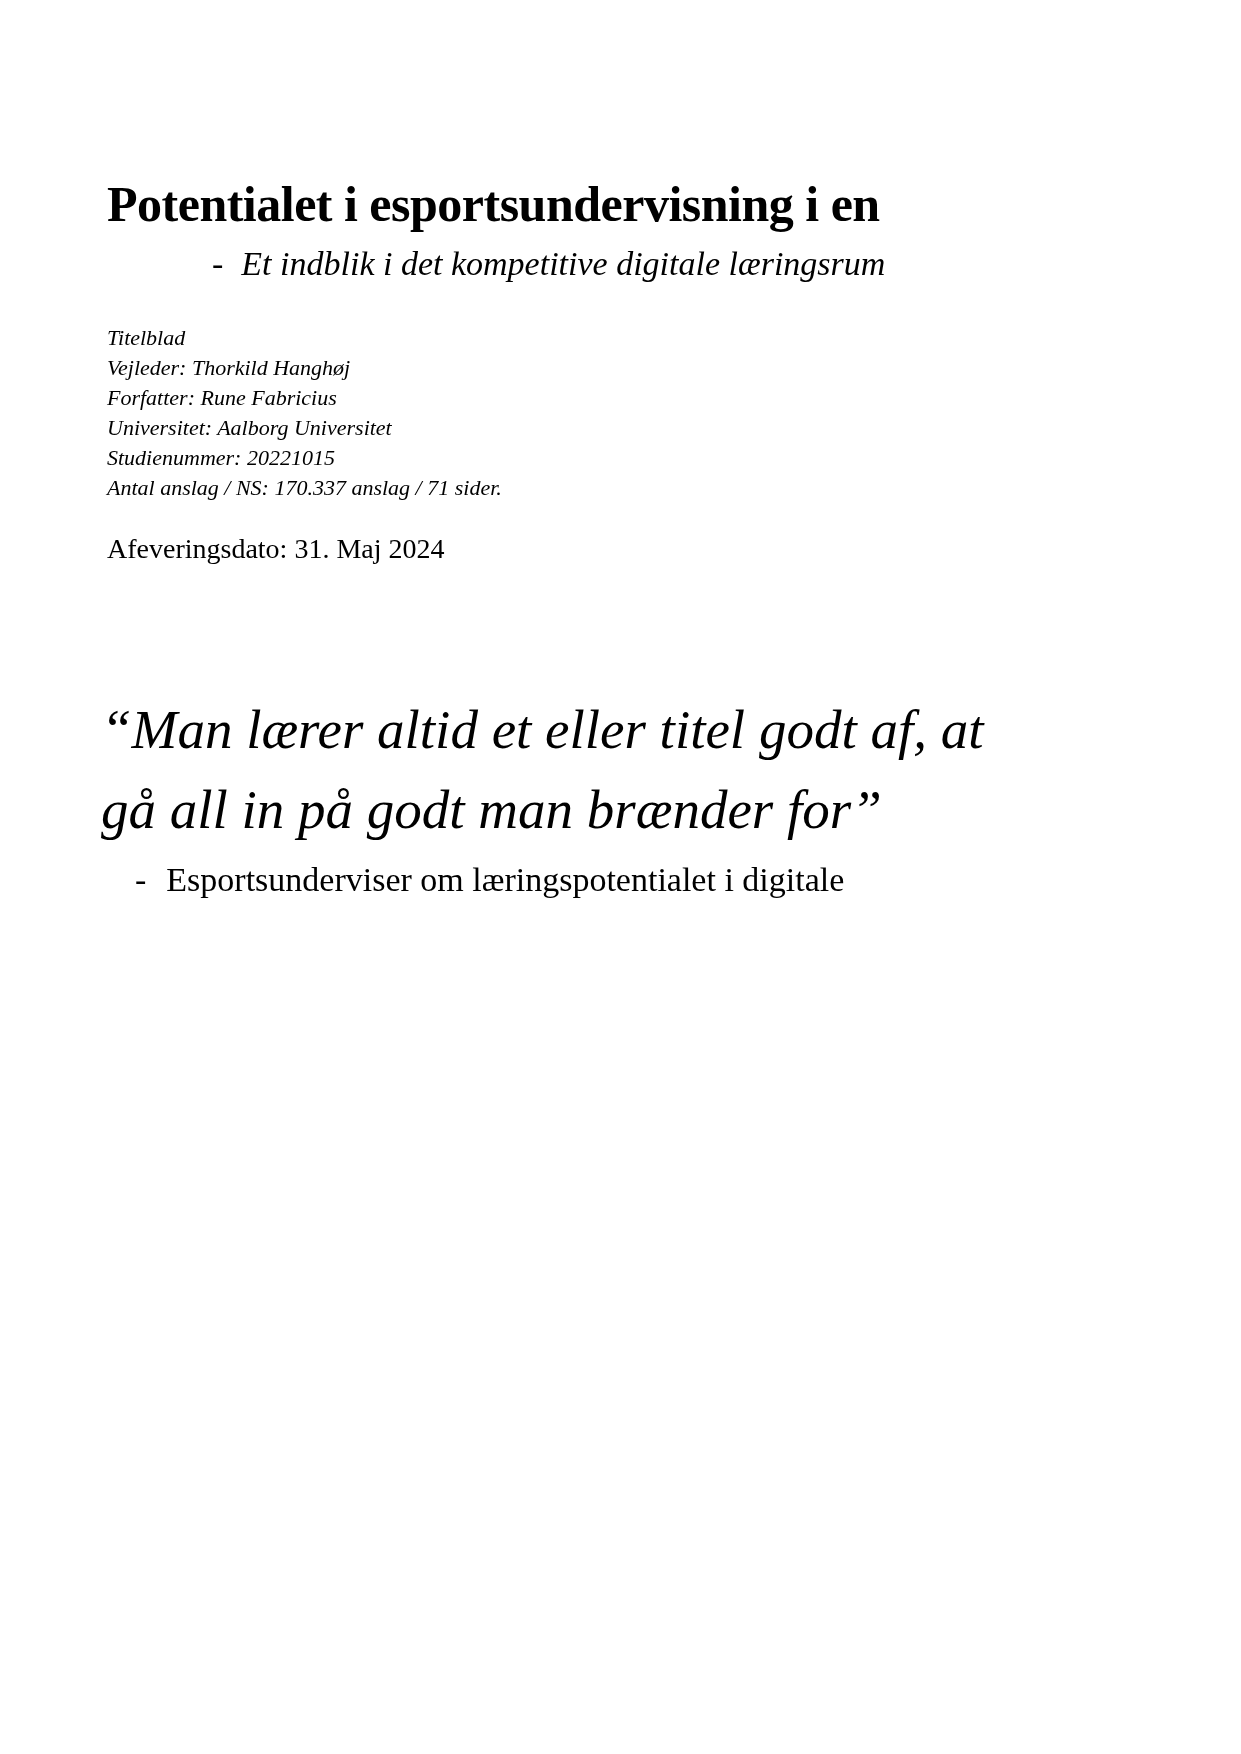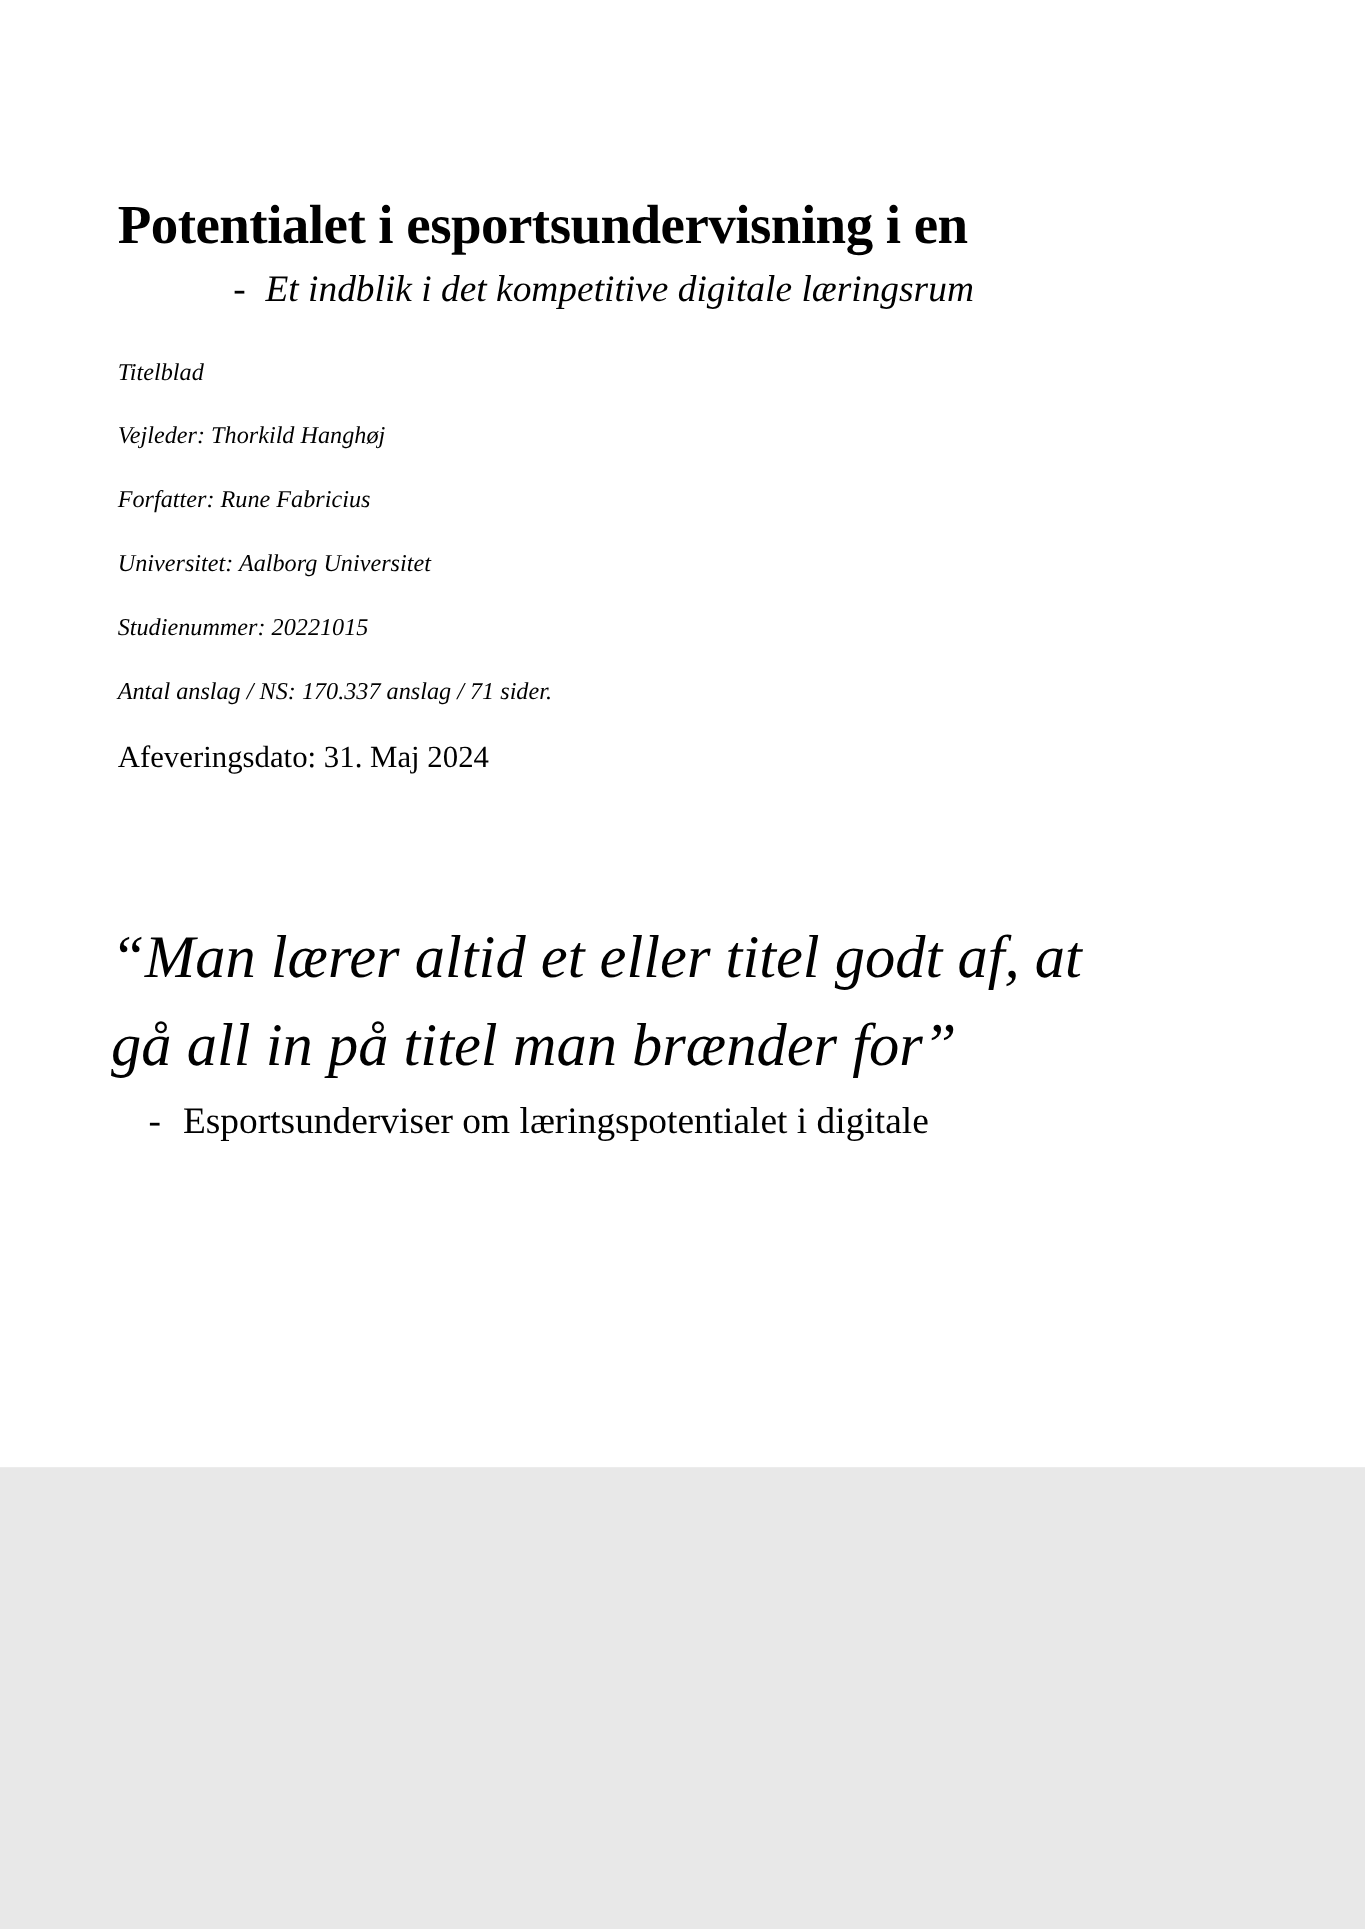--- a/index.html
+++ b/index.html
@@ -3,21 +3,21 @@
 <meta charset="utf-8">
 <style>
   html, body {
     margin: 0;
     padding: 0;
     background: #e8e8e8;
   }
   .page {
     position: relative;
     width: 1241px;
-    height: 1334px;
+    height: 1754px;
     margin: 0 auto;
     background: #ffffff;
     color: #000000;
     font-family: "Liberation Serif", "DejaVu Serif", serif;
     overflow: hidden;
     box-sizing: border-box;
     padding: 165px 107px 0 107px;
   }
   
   .doc-title {
@@ -45,21 +45,21 @@
   }
 
   
   .titleblock {
     margin-top: 39px;
     font-size: 22px;
     line-height: 30px;
     font-style: italic;
     max-width: 1010px;
   }
-  .meta-line { display: block; margin-top: 28px; }
+  .meta-line { display: block; }
 
   .submission-date {
     margin-top: 31px;
     font-size: 28px;
     line-height: 30px;
   }
 
   
   .pull-quote {
     margin: 126px 0 0 -6px;
@@ -103,20 +103,20 @@
     <span class="meta-line">Forfatter: Rune Fabricius</span>
     <span class="meta-line">Universitet: Aalborg Universitet</span>
     <span class="meta-line">Studienummer: 20221015</span>
     <span class="meta-line">Antal anslag / NS: 170.337 anslag / 71 sider.</span>
   </div>
 
   <div class="submission-date">Afeveringsdato: 31. Maj 2024</div>
 
   <div class="pull-quote">
     <span class="quote-line">“Man lærer altid et eller titel godt af, at</span>
-    <span class="quote-line">gå all in på titel man brænder for”</span>
+    <span class="quote-line">gå all in på godt man brænder for”</span>
   </div>
 
   <div class="attribution">
     <span class="dash">-</span><span>Esportsunderviser om læringspotentialet i digitale</span>
   </div>
 
 </div>
 
 </body></html>

